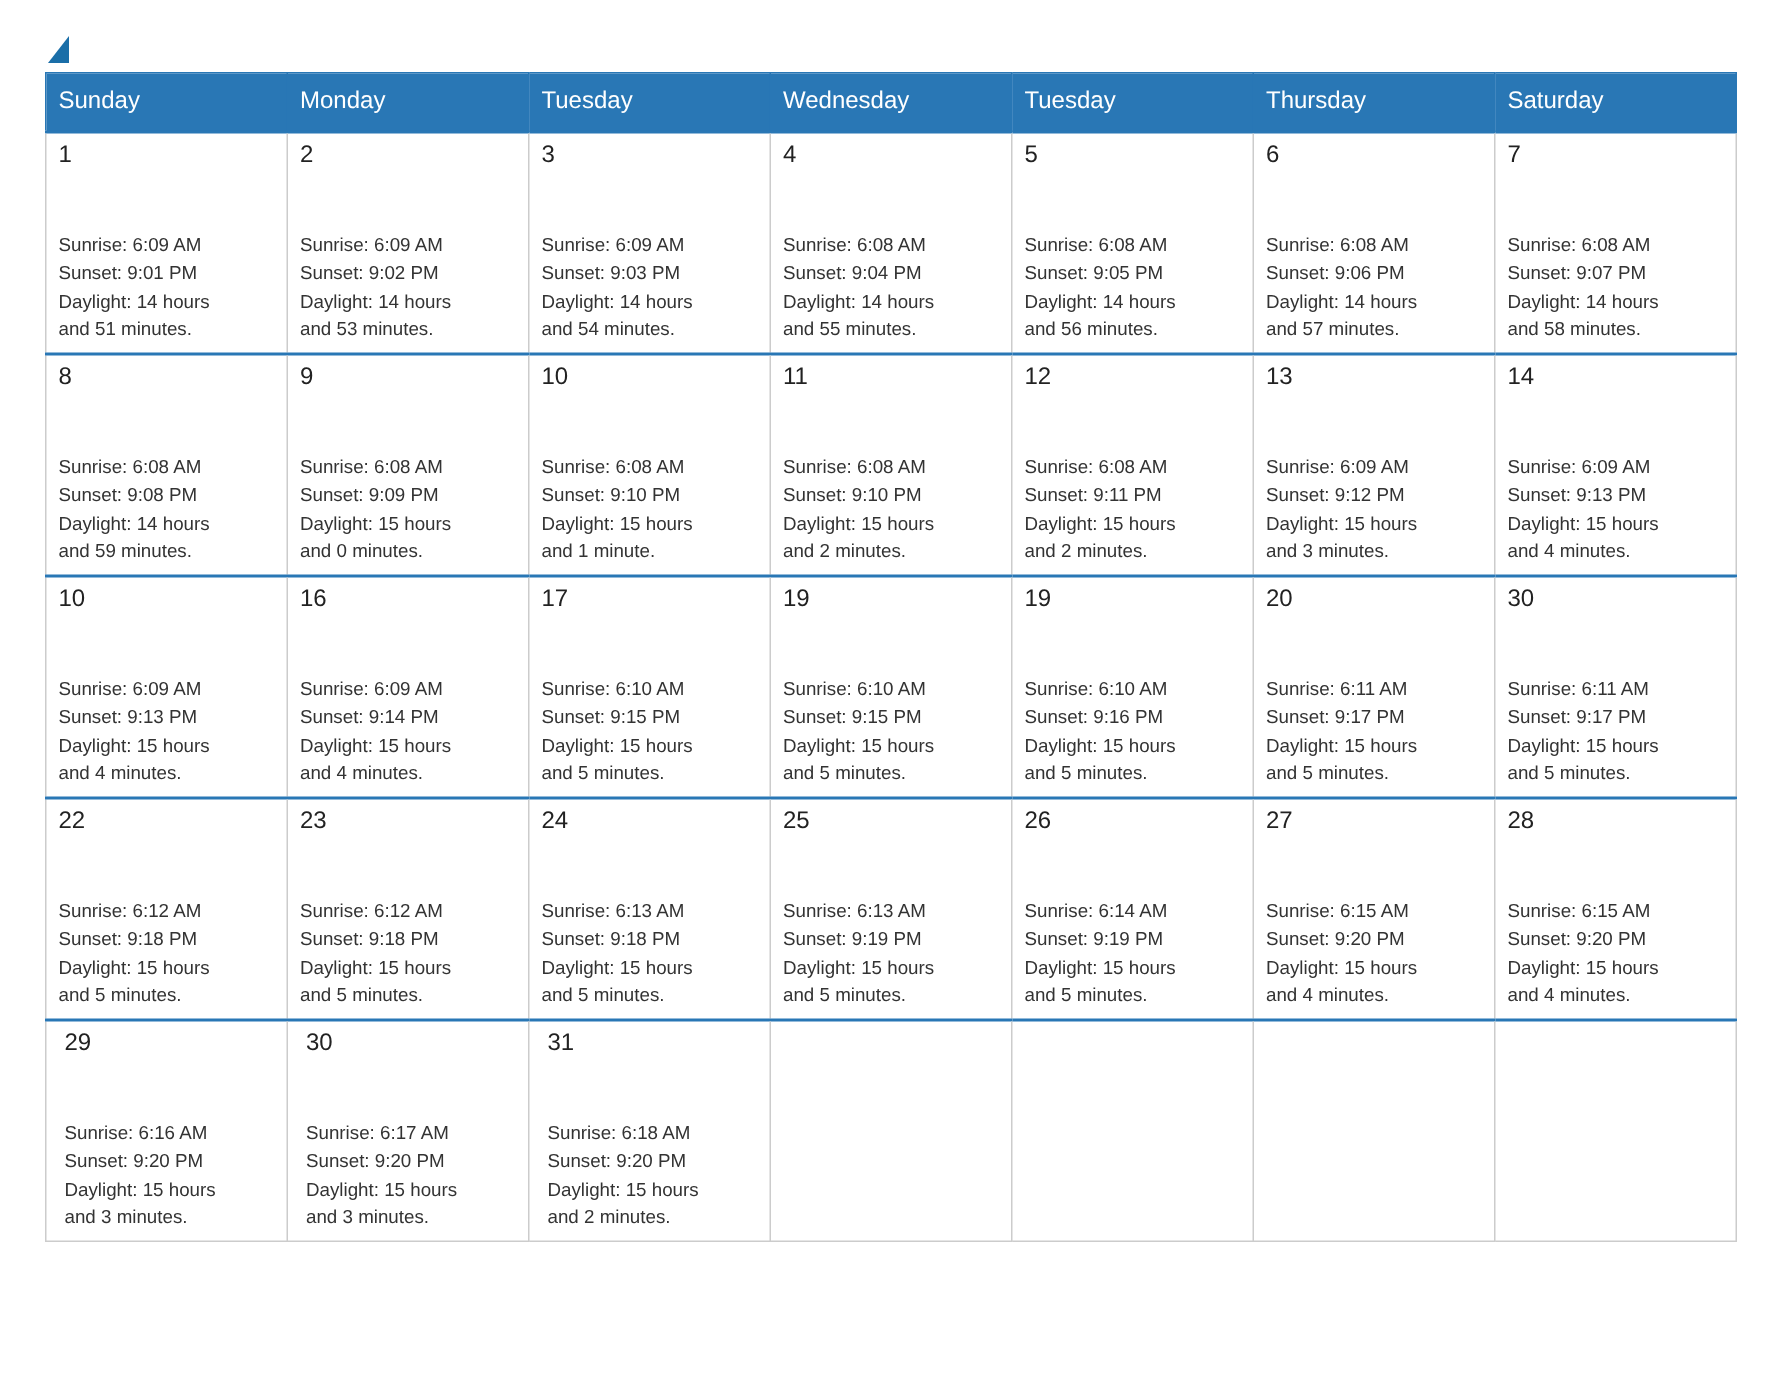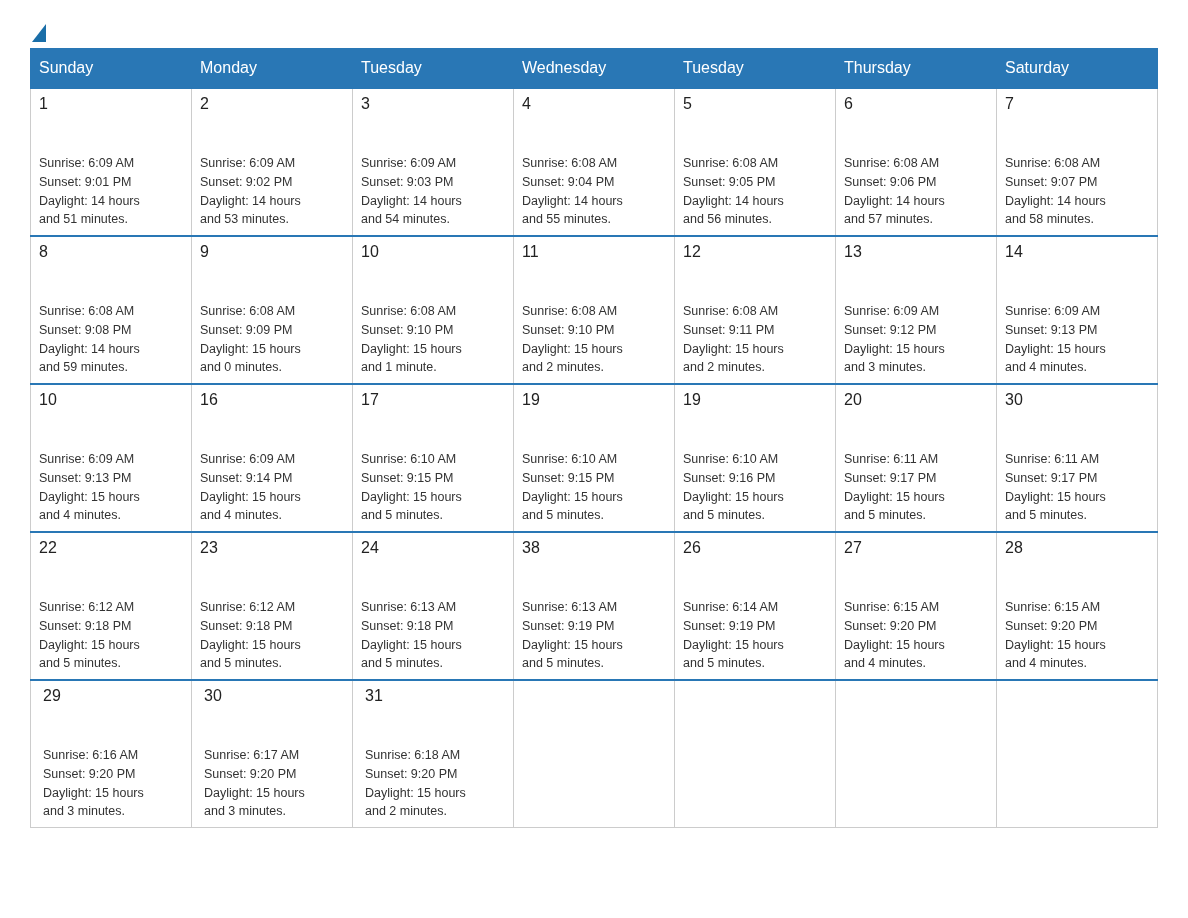--- a/index.html
+++ b/index.html
@@ -226,21 +226,21 @@
         </td>
         <td>
           <div class="day-number">23</div>
           <div class="day-info">Sunrise: 6:12 AM<br>Sunset: 9:18 PM<br>Daylight: 15 hours<br>and 5 minutes.</div>
         </td>
         <td>
           <div class="day-number">24</div>
           <div class="day-info">Sunrise: 6:13 AM<br>Sunset: 9:18 PM<br>Daylight: 15 hours<br>and 5 minutes.</div>
         </td>
         <td>
-          <div class="day-number">38</div>
+          <div class="day-number">25</div>
           <div class="day-info">Sunrise: 6:13 AM<br>Sunset: 9:19 PM<br>Daylight: 15 hours<br>and 5 minutes.</div>
         </td>
         <td>
           <div class="day-number">26</div>
           <div class="day-info">Sunrise: 6:14 AM<br>Sunset: 9:19 PM<br>Daylight: 15 hours<br>and 5 minutes.</div>
         </td>
         <td>
           <div class="day-number">27</div>
           <div class="day-info">Sunrise: 6:15 AM<br>Sunset: 9:20 PM<br>Daylight: 15 hours<br>and 4 minutes.</div>
         </td>

